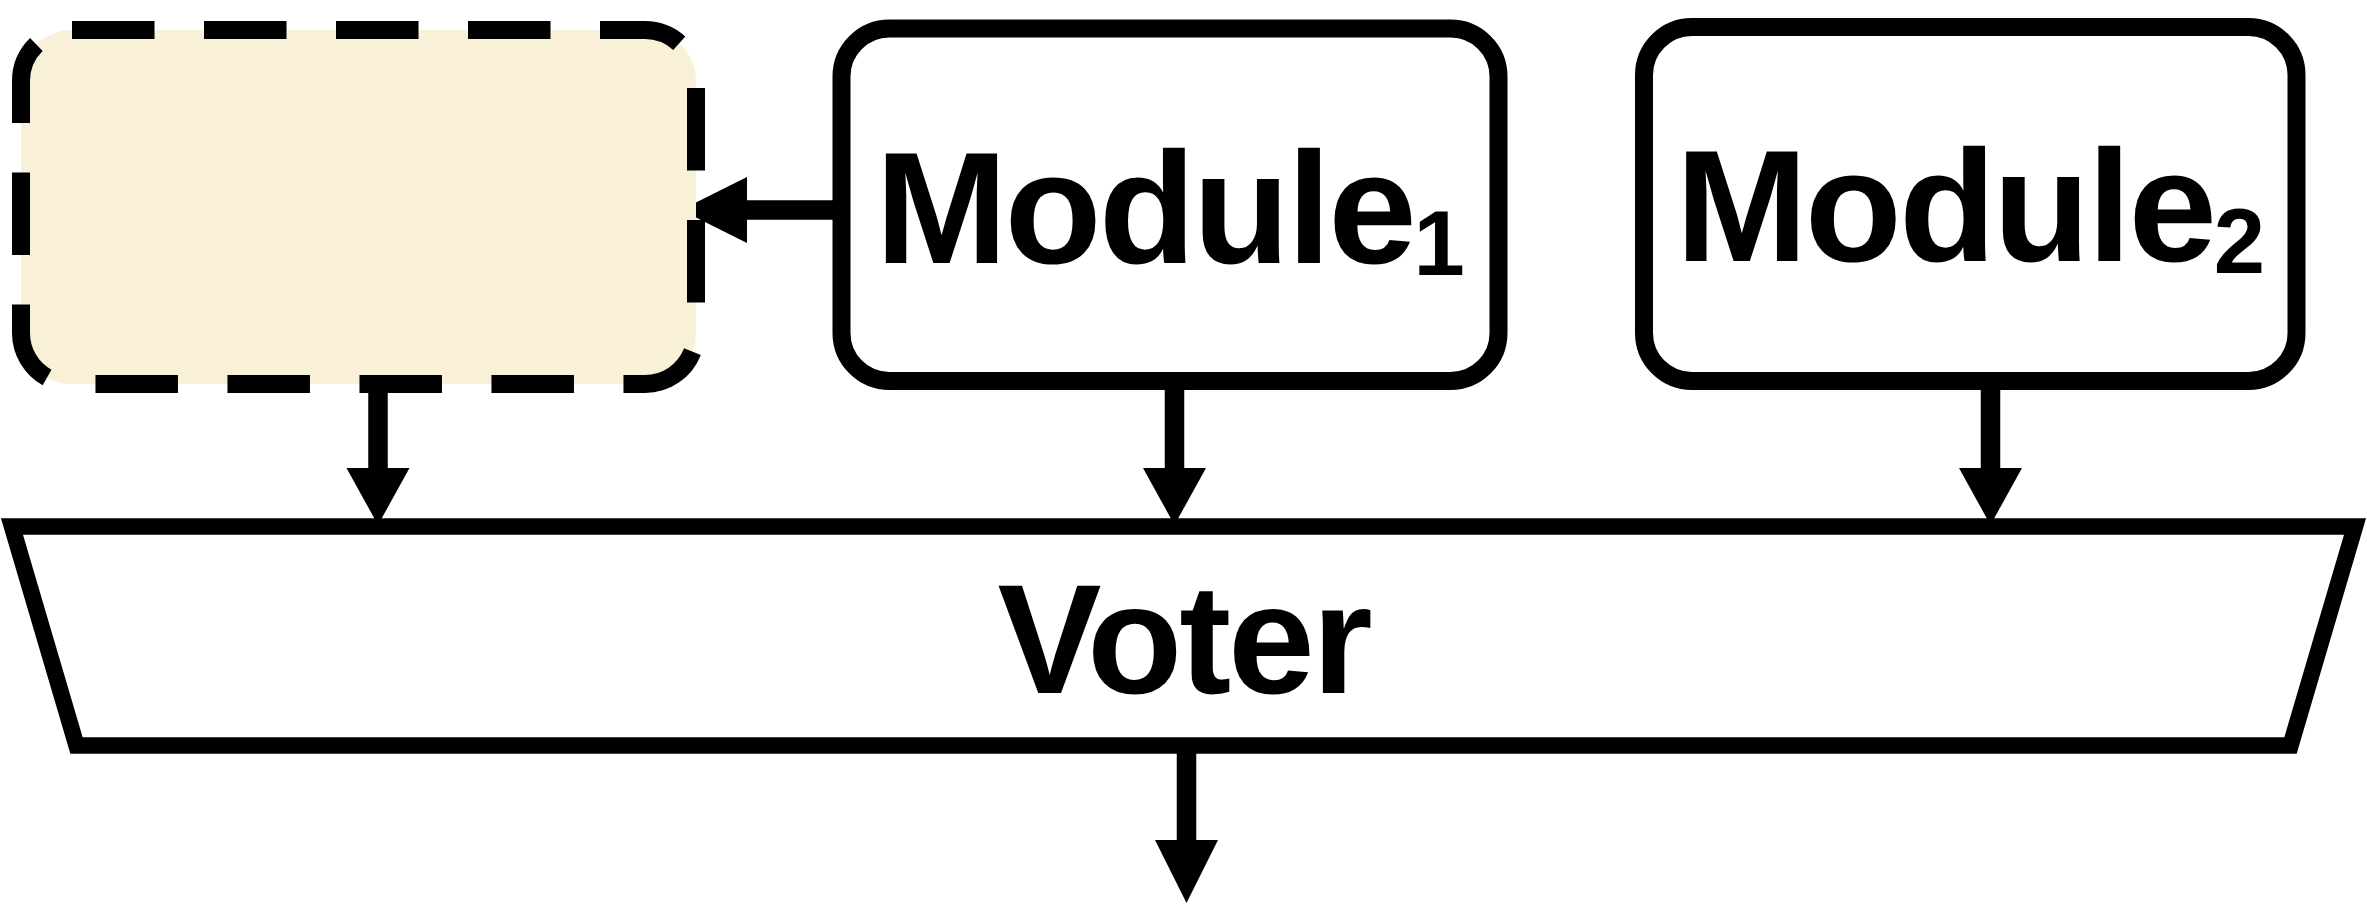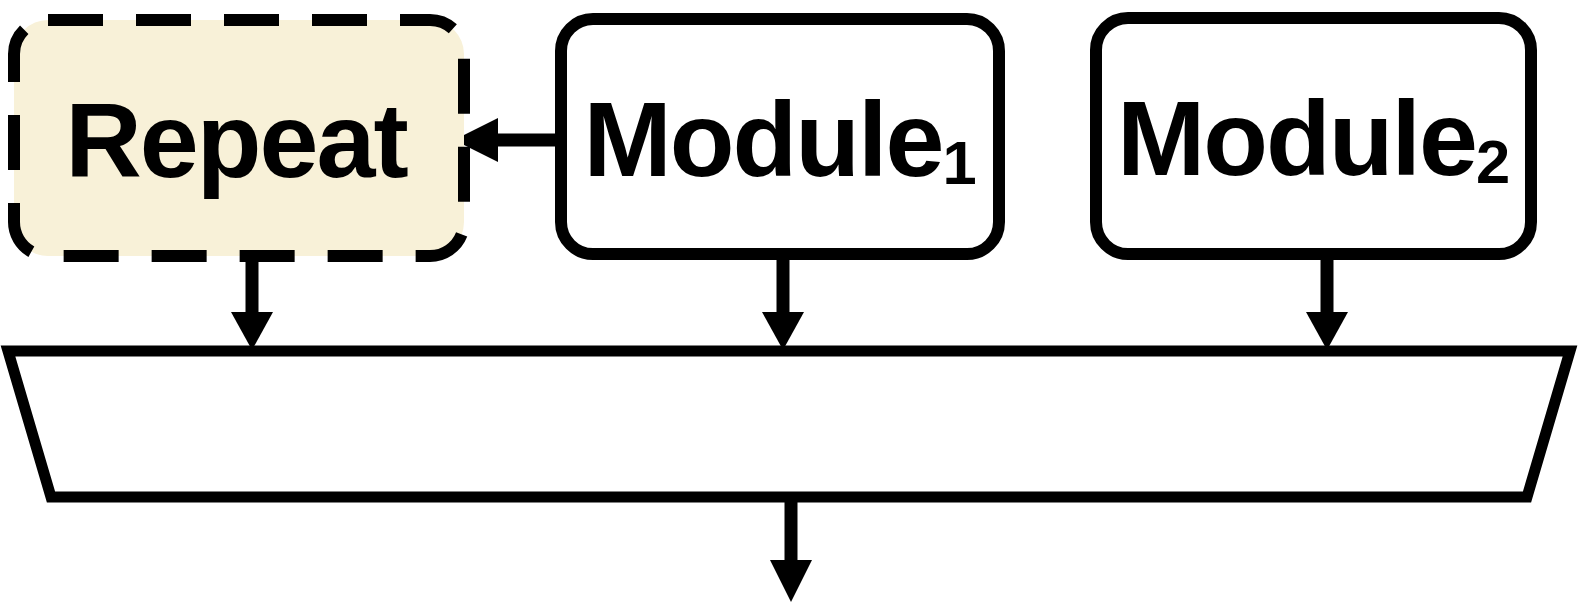--- a/index.html
+++ b/index.html
@@ -81,28 +81,28 @@
       </g>
     </g>
 
     <rect x="14" y="20" width="450" height="236" rx="34" ry="34" stroke="#000000" stroke-width="12" stroke-dasharray="55 33" fill="#F8F1D8"></rect>
 
     <rect x="561" y="19" width="438" height="235" rx="32" ry="32" stroke="#000000" stroke-width="12" fill="#FFFFFF"></rect>
 
     <rect x="1096" y="18" width="435" height="236" rx="32" ry="32" stroke="#000000" stroke-width="12" fill="#FFFFFF"></rect>
   </svg>
 
-  <div class="node-label repeat-label-box">
-    <span>Repeat</span>
-  </div>
 
   <div class="node-label module1-label-box">
     <span>Module</span>
       <span class="subscript">1</span>
   </div>
 
   <div class="node-label module2-label-box">
     <span>Module</span>
       <span class="subscript">2</span>
   </div>
 
+  <div class="node-label voter-label-box">
+    <span>Voter</span>
+  </div>
 
 </div>
 
 </body></html>

